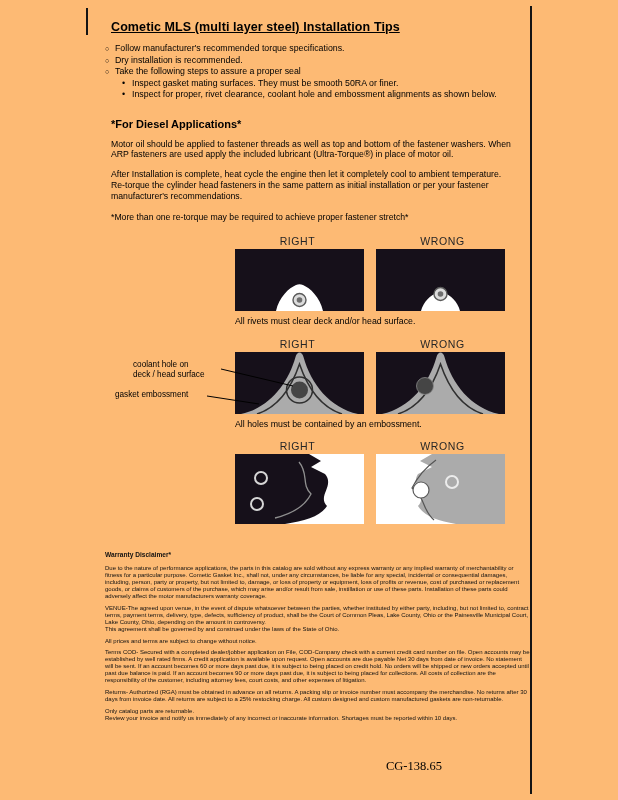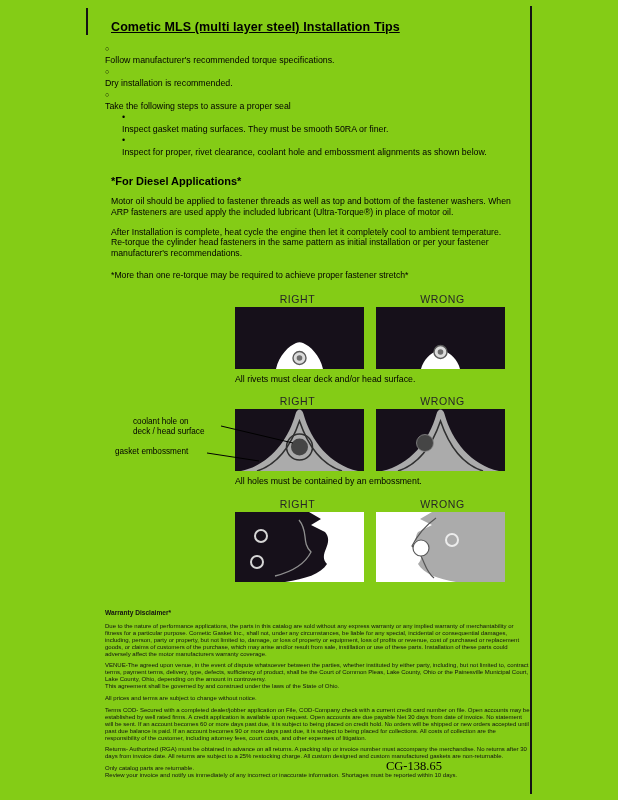--- a/index.html
+++ b/index.html
@@ -1,30 +1,30 @@
 <!DOCTYPE html>
 <html><head>
 <meta charset="utf-8">
 <style>
   * { margin:0; padding:0; box-sizing:border-box; }
   html,body { background:#ffffff; }
   .page {
-    position:relative; width:618px; height:800px; background:#84cc16;
+    position:relative; width:618px; height:800px; background:#fdba74;
     font-family:"Liberation Sans", sans-serif; color:#000; overflow:hidden;
   }
   .edge-mark { position:absolute; background:#141414; }
   .edge-left  { left:86px; top:8px;  width:2px; height:27px; }
   .edge-right { left:530px; top:6px; width:2px; height:788px; }
 
   .content { position:absolute; left:105px; top:20px; width:426px; }
 
   .title { font-size:12.5px; font-weight:bold; text-decoration:underline; margin-left:6px; letter-spacing:.1px; }
 
   .tips { margin-top:9px; font-size:8.8px; line-height:11.5px; }
-  .tip-row { display:flex;flex-direction:column; }
+  .tip-row { display:flex; }
   .tip-row .marker { width:10px; flex:none; font-size:7px; line-height:11.5px; }
   .sub { margin-left:17px; }
   .sub .marker { font-size:9px; }
 
   .diesel-heading { margin-top:17px; margin-left:6px; font-size:11px; font-weight:bold; }
   .para { margin-top:9px; margin-left:6px; width:404px; font-size:8.7px; line-height:10.8px; }
   .note { margin-top:11px; margin-left:6px; font-size:8.7px; }
 
   .figures { margin-top:13px; margin-left:130px; width:270px; }
   .fig-row { margin-bottom:11px; }

